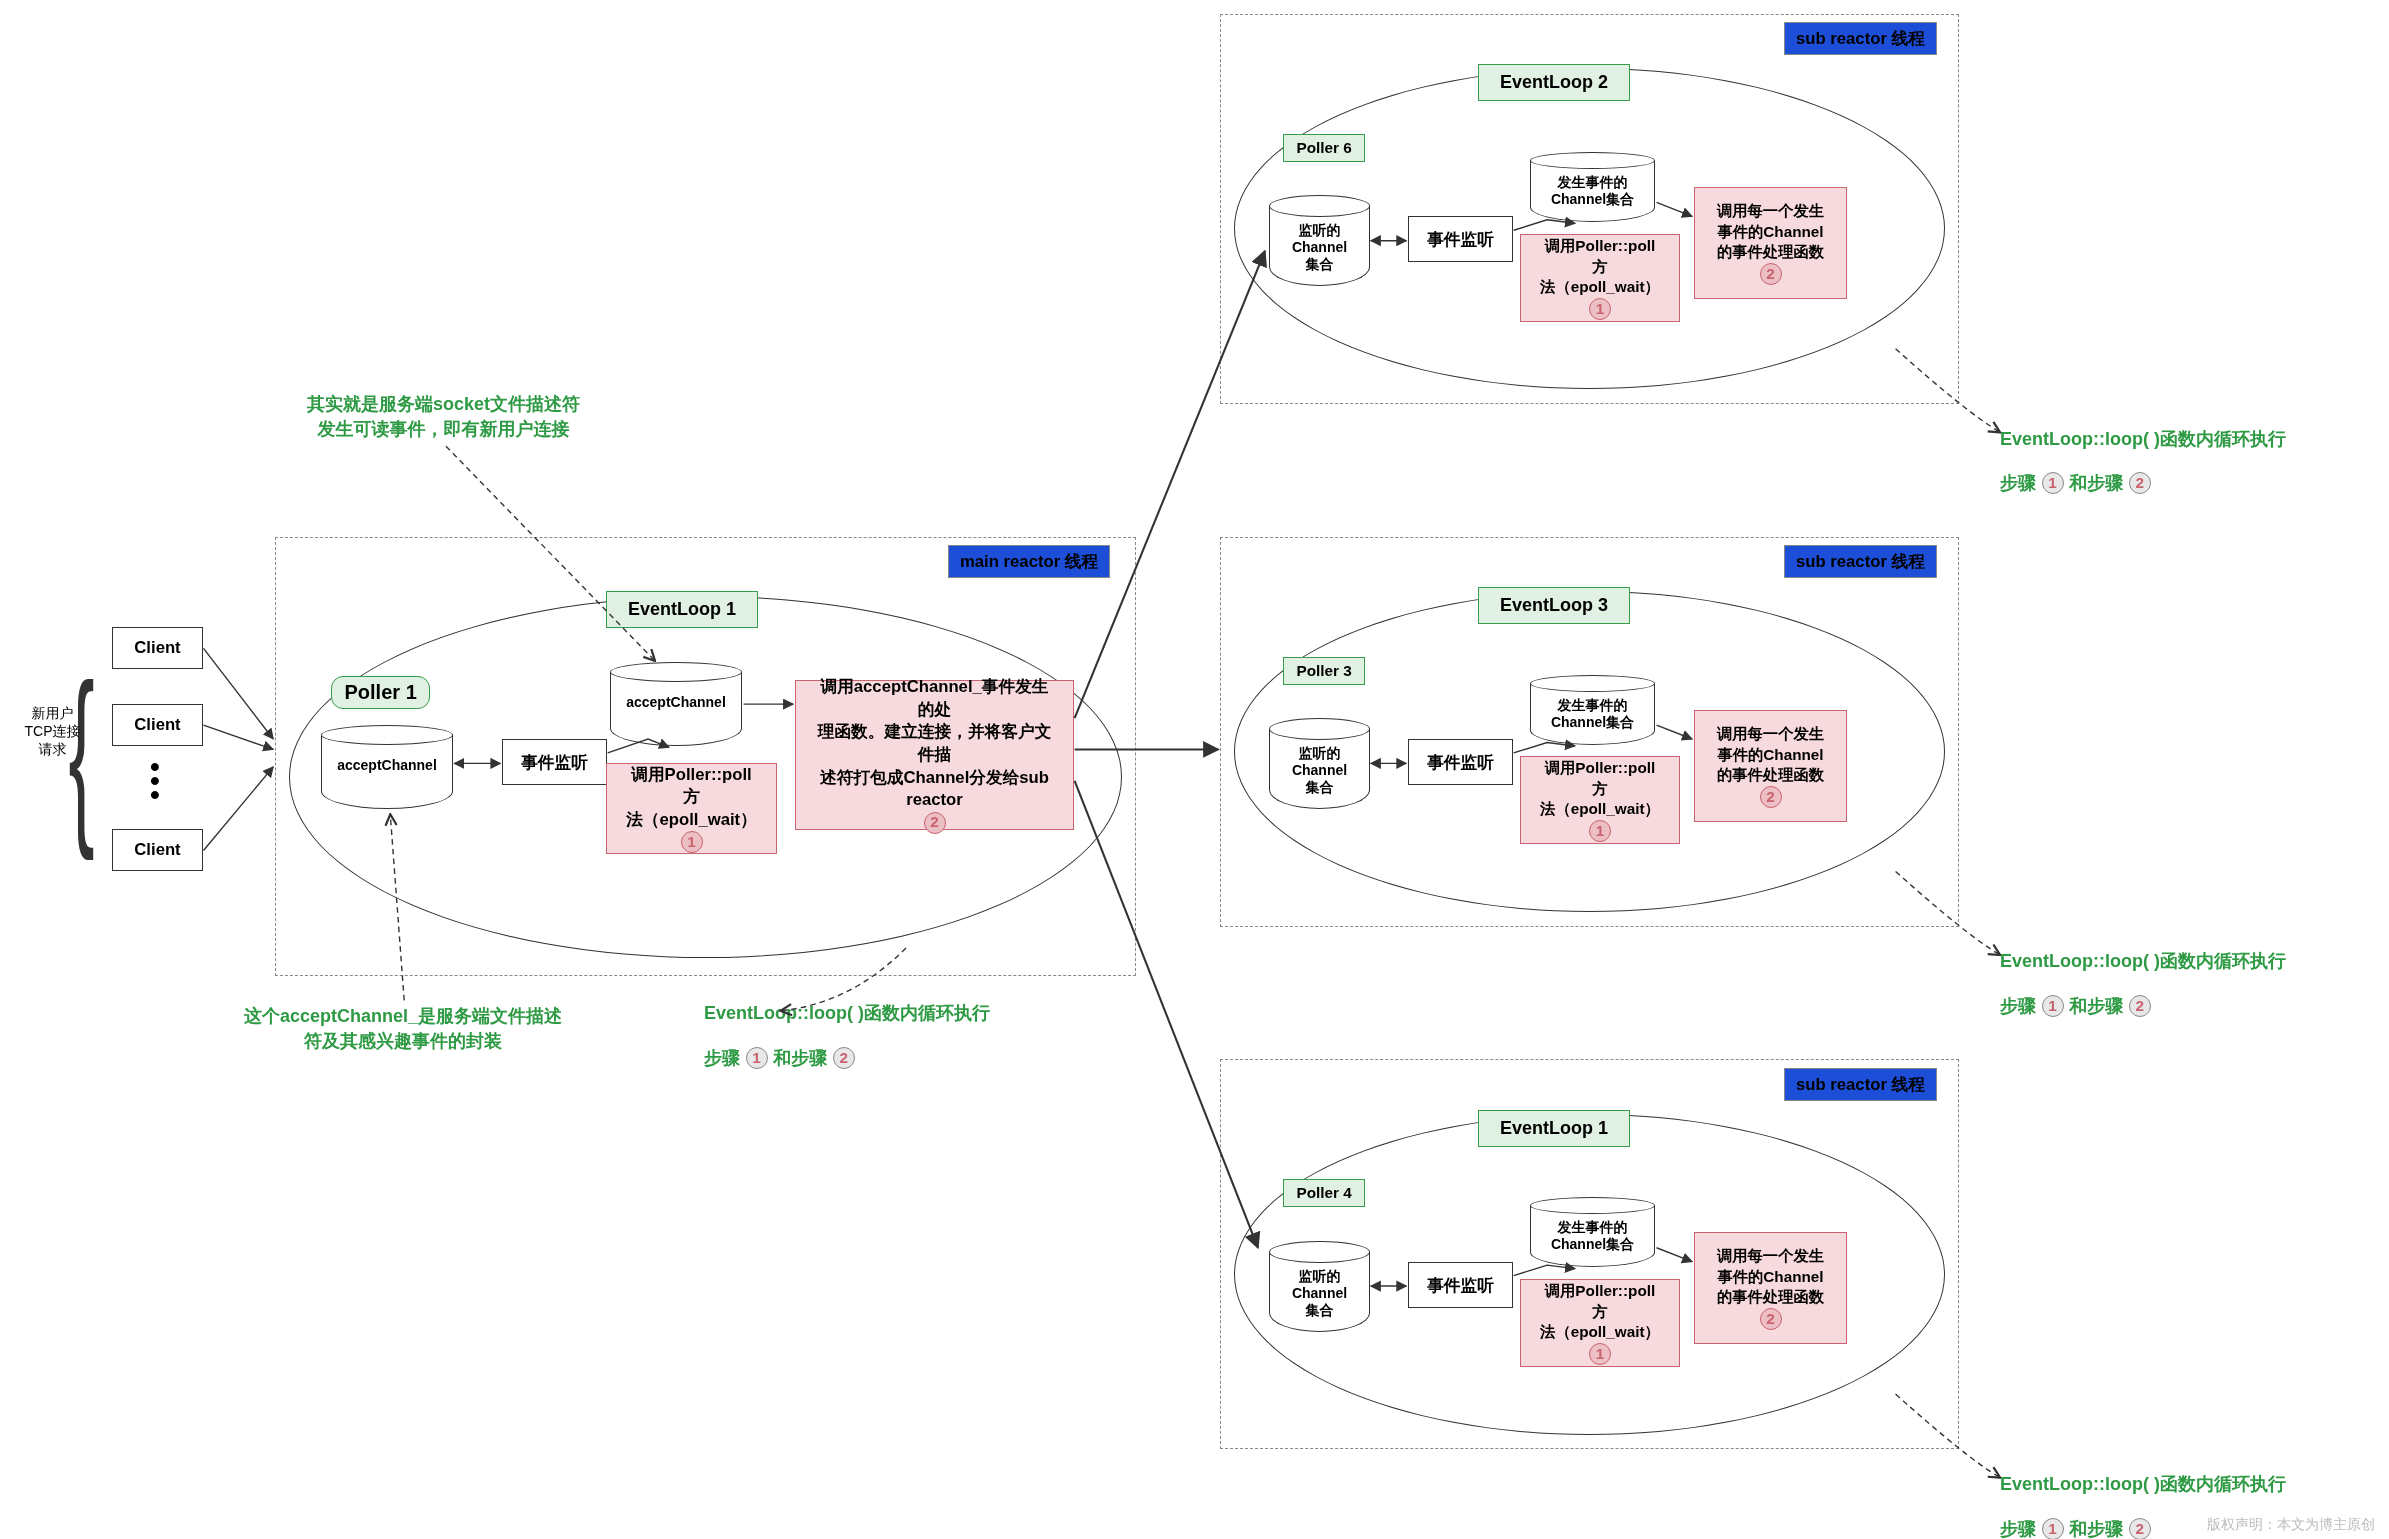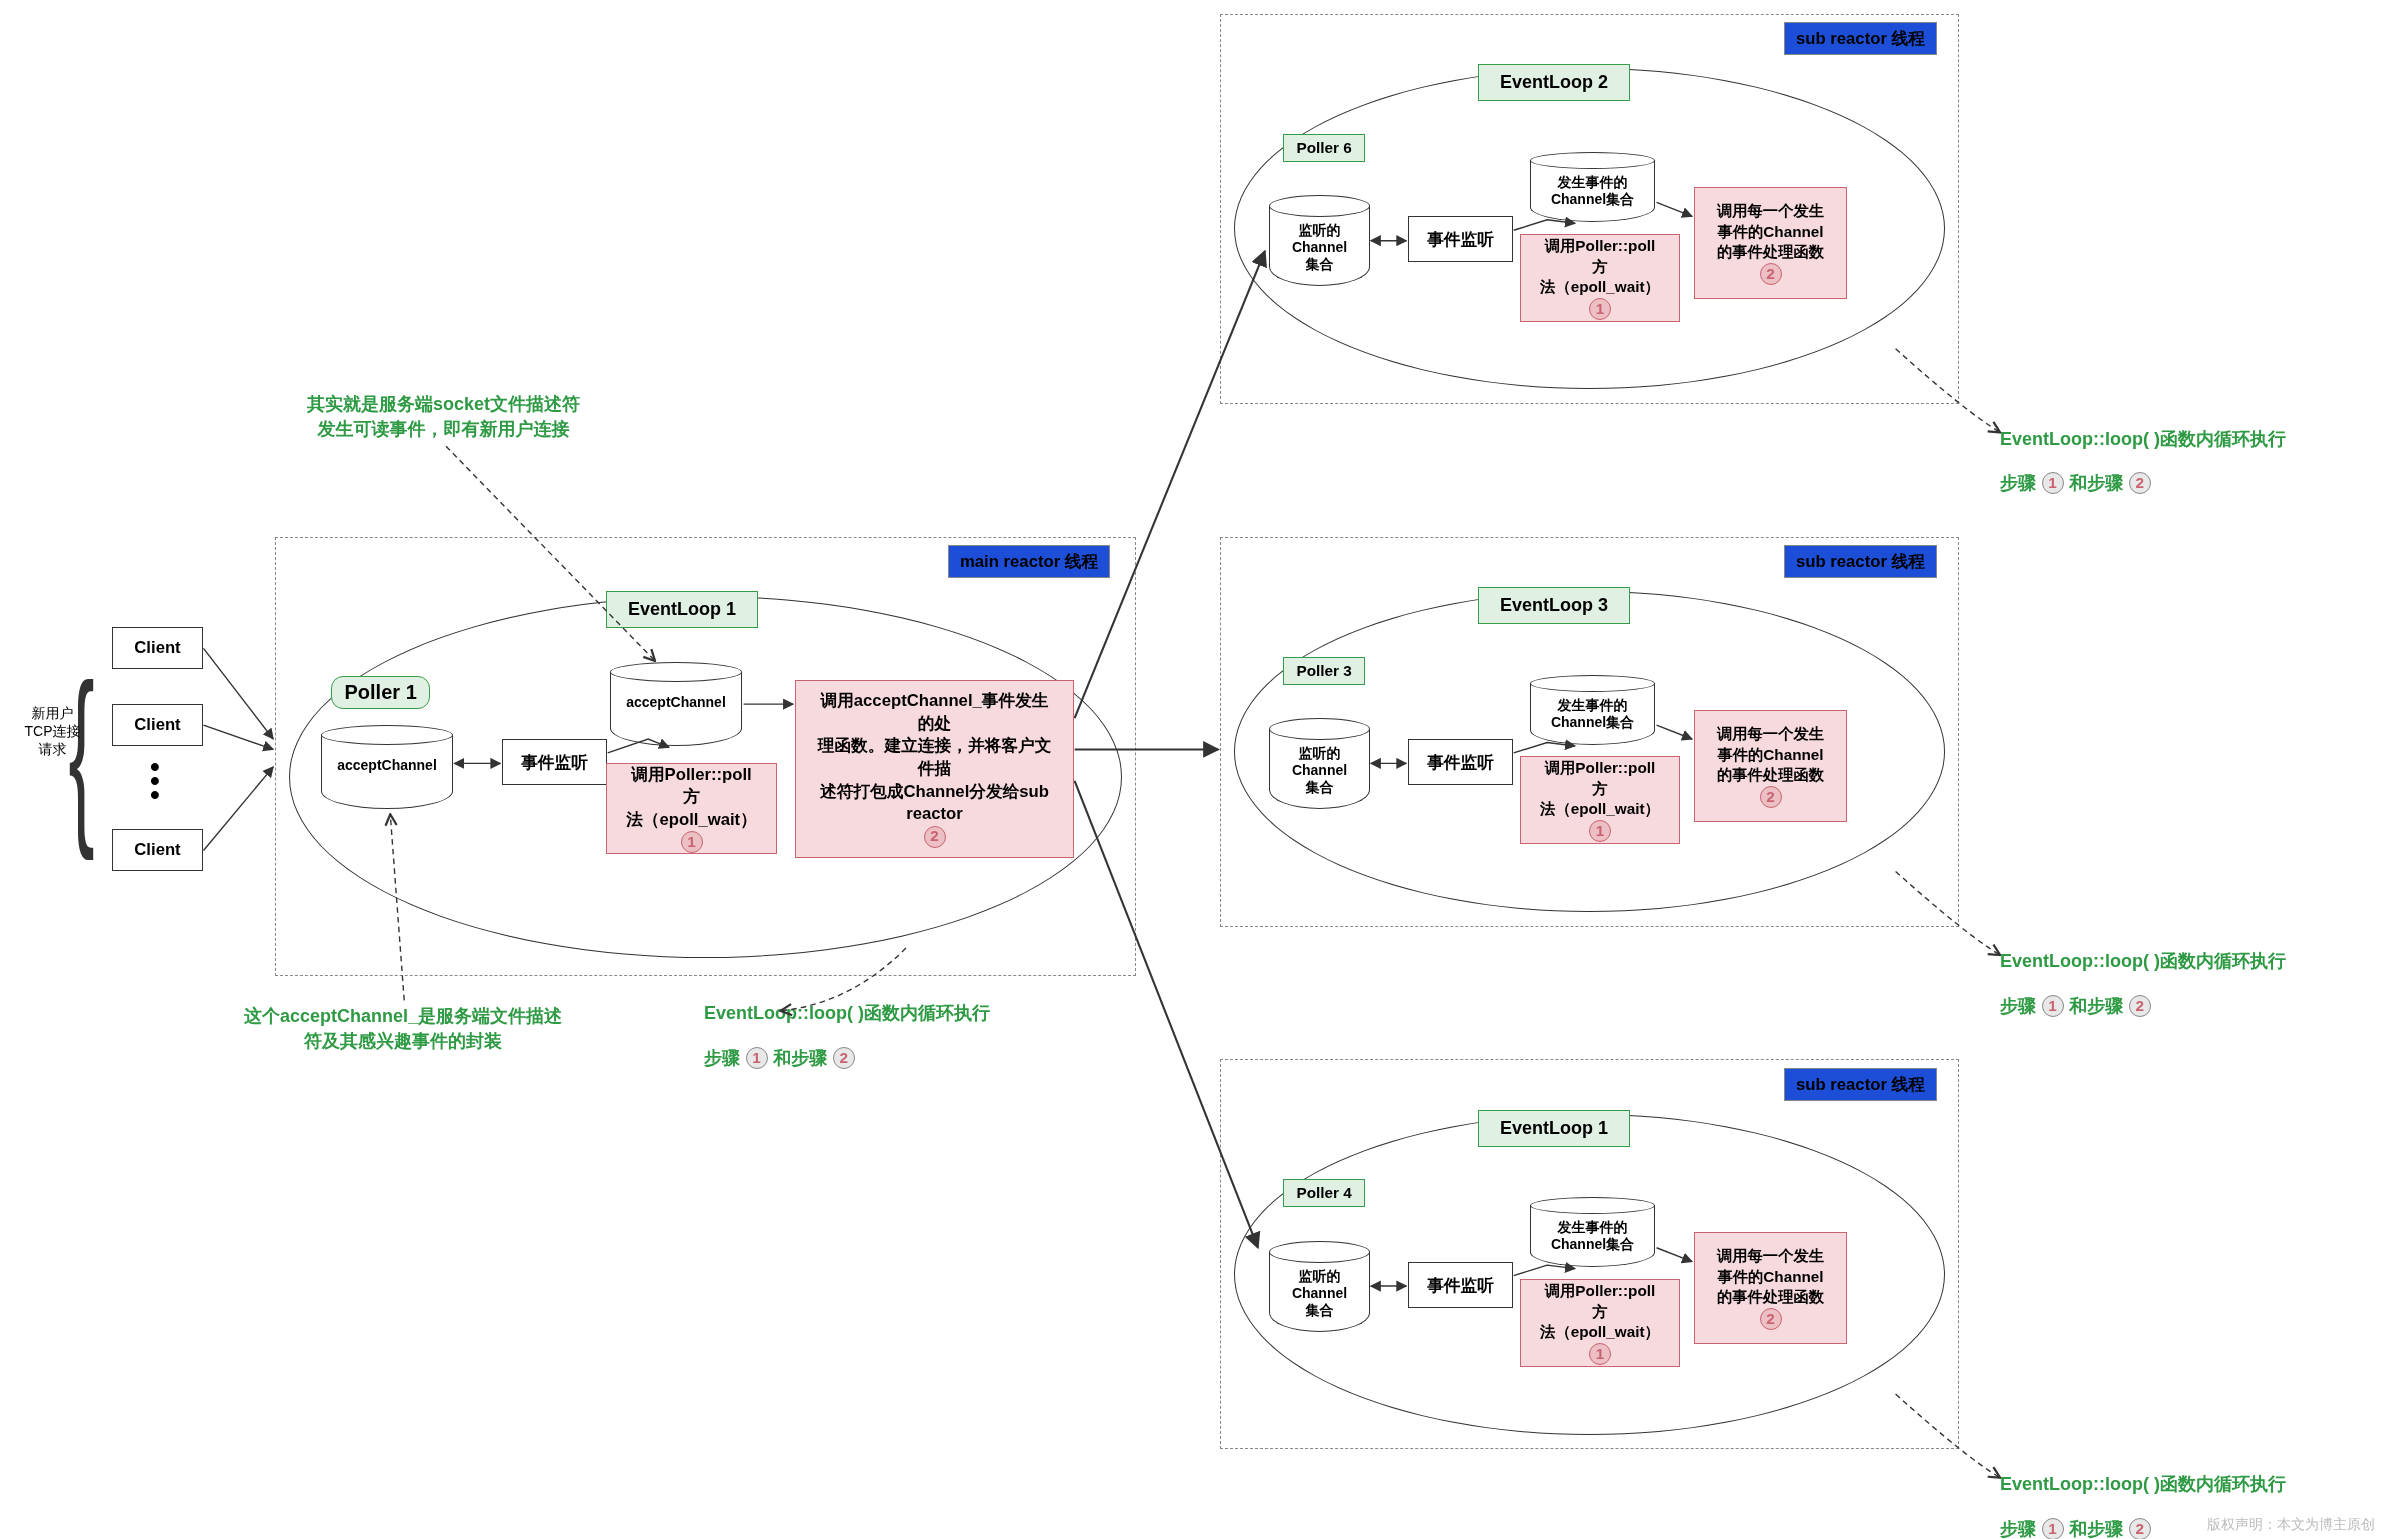--- a/index.html
+++ b/index.html
@@ -190,21 +190,21 @@
 <div class="cyl" style="left:610px; top:662px; width:132px; height:84px;">
   <div class="cyl-body"></div>
     <div class="cyl-top"></div>
   <div class="cyl-text" style="font-size:14px;">acceptChannel</div>
 </div>
 <div class="pink-box" style="left:606px; top:763px; width:171px; height:91px;">
   <span>调用Poller::poll方</span>
   <span>法（epoll_wait）</span>
   <span class="num-badge">1</span>
 </div>
-<div class="pink-box" style="left:795px; top:680px; width:279px; height:178px; font-size:16.7px;">
+<div class="pink-box" style="left:795px; top:680px; width:279px; height:150px; font-size:16.7px;">
   <span>调用acceptChannel_事件发生的处</span>
   <span>理函数。建立连接，并将客户文件描</span>
   <span>述符打包成Channel分发给sub</span>
   <span>reactor</span>
   <span class="num-badge">2</span>
 </div>
 
 <div class="green-text" style="left:704px; top:1001px;">EventLoop::loop( )函数内循环执行</div>
 <div class="step-line" style="left:704px; top:1046px;">
   <span>步骤</span>

